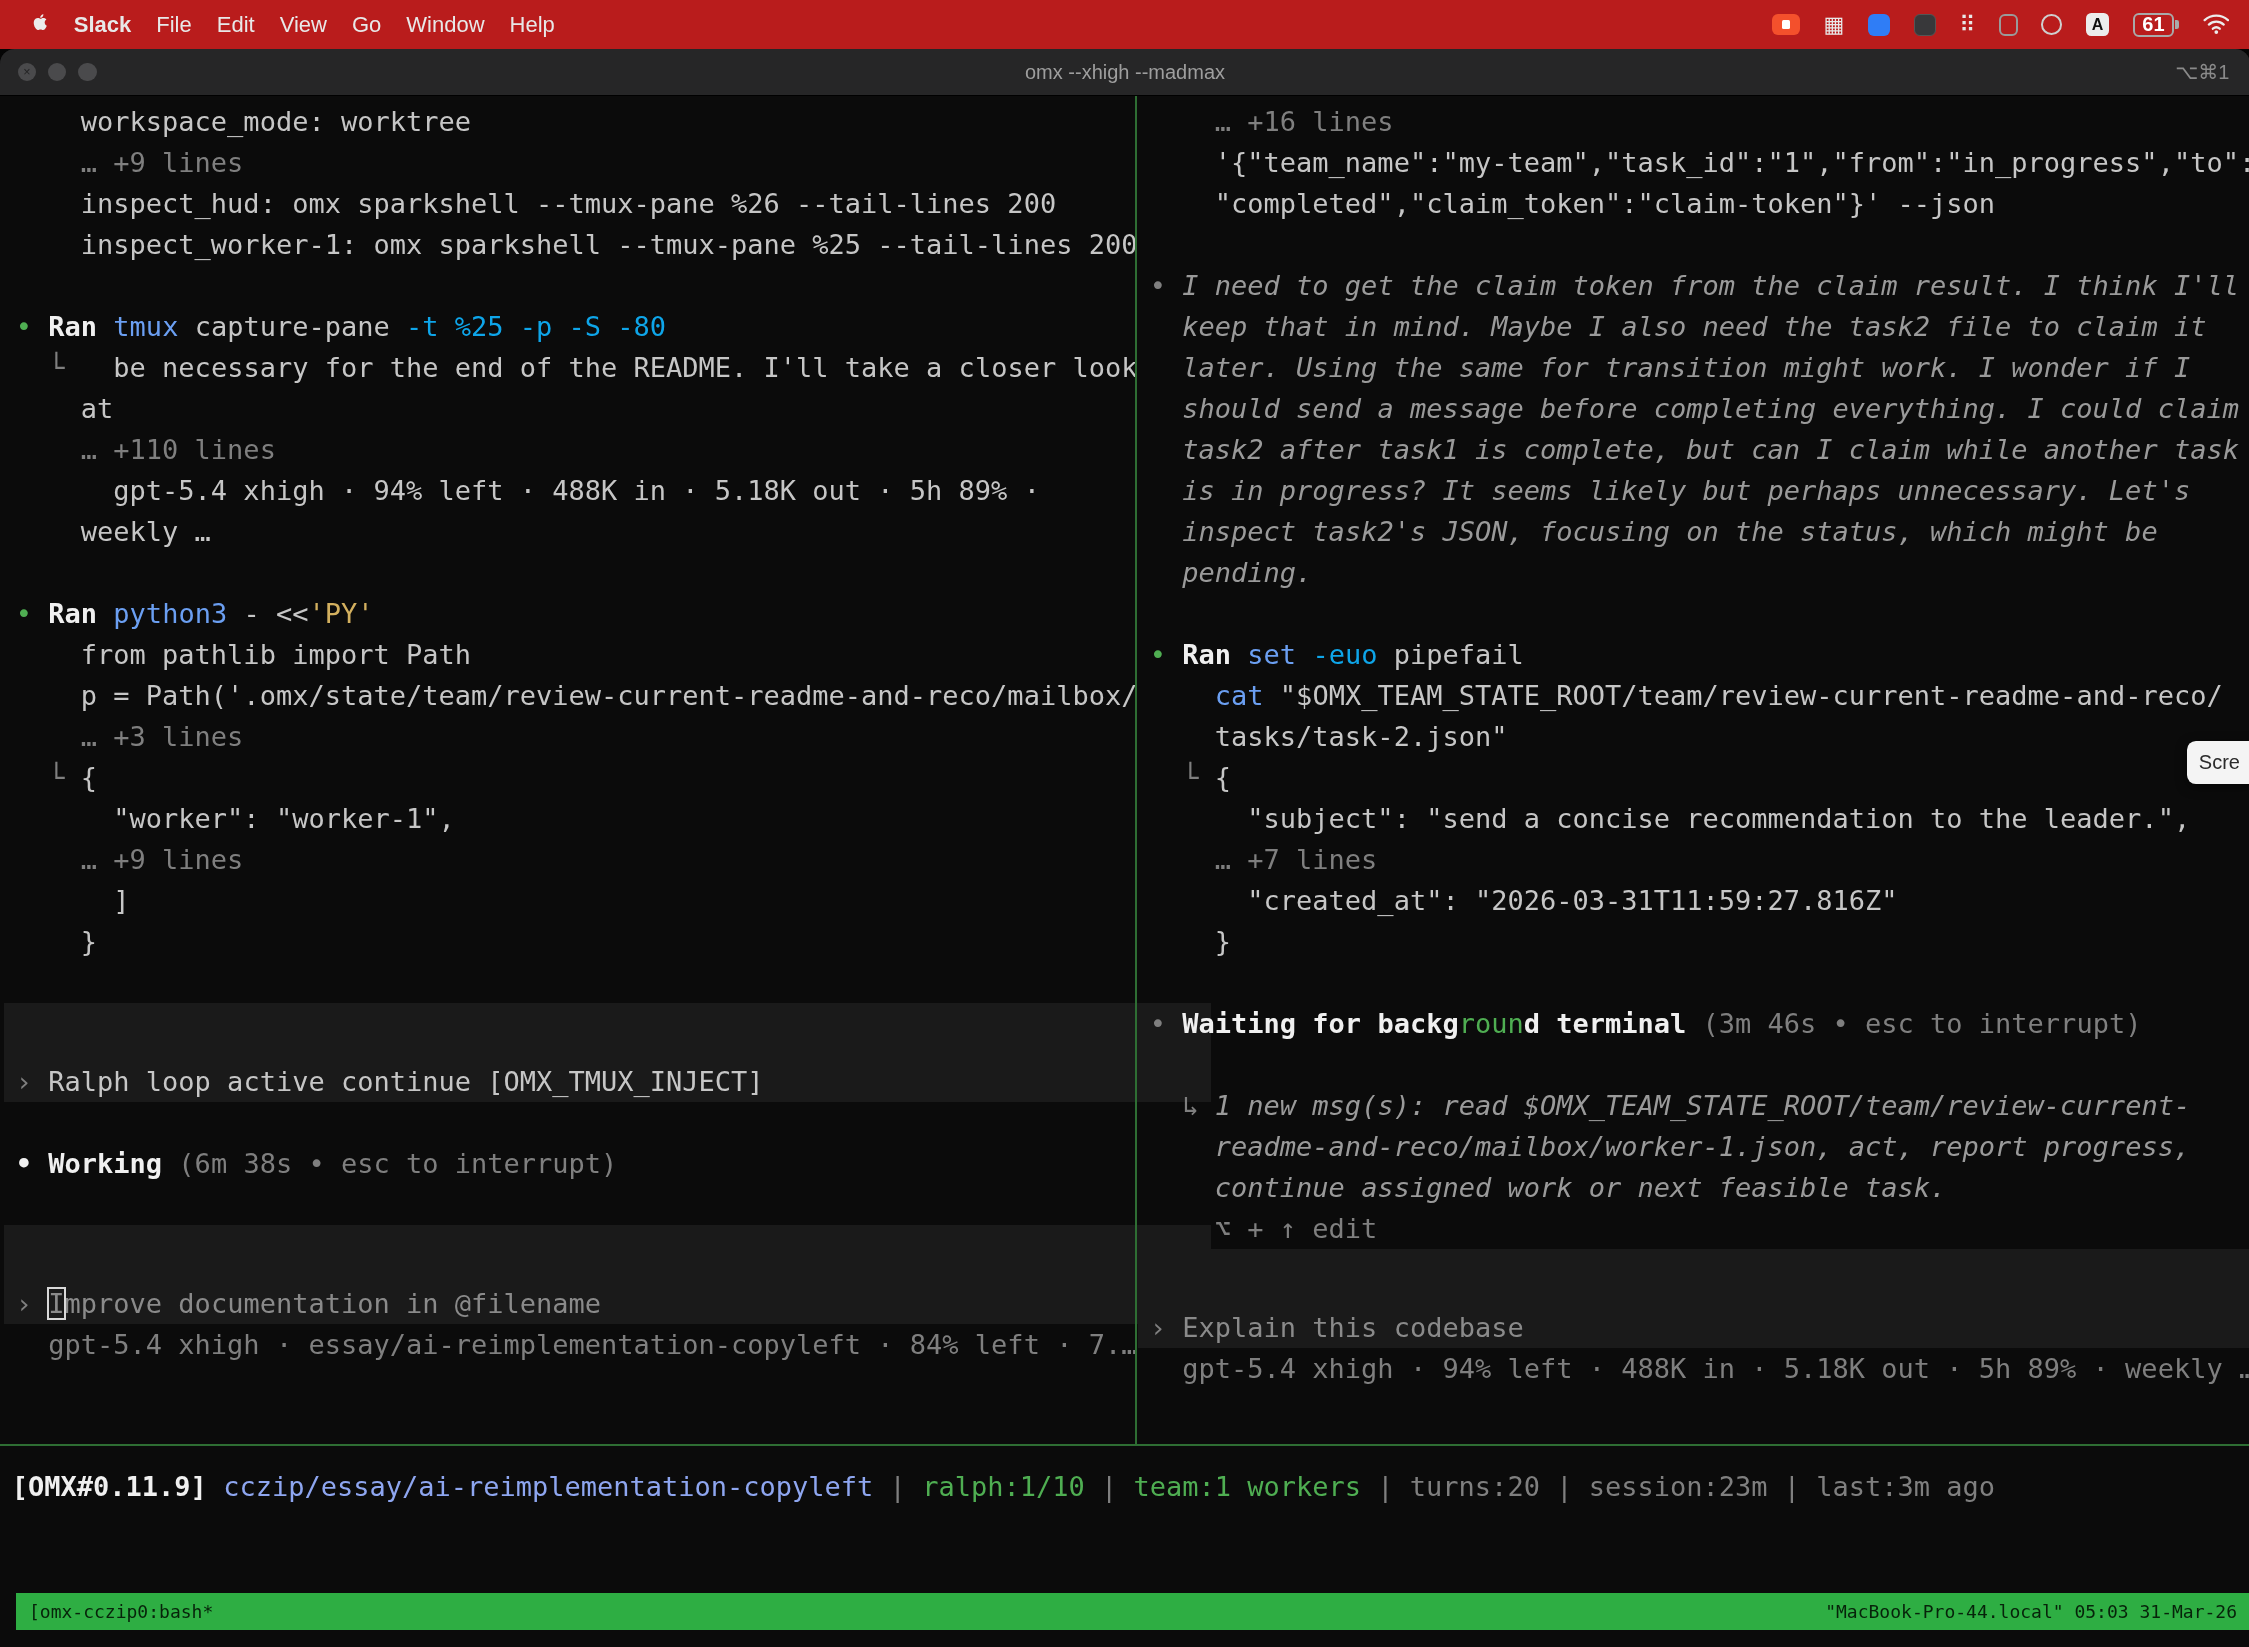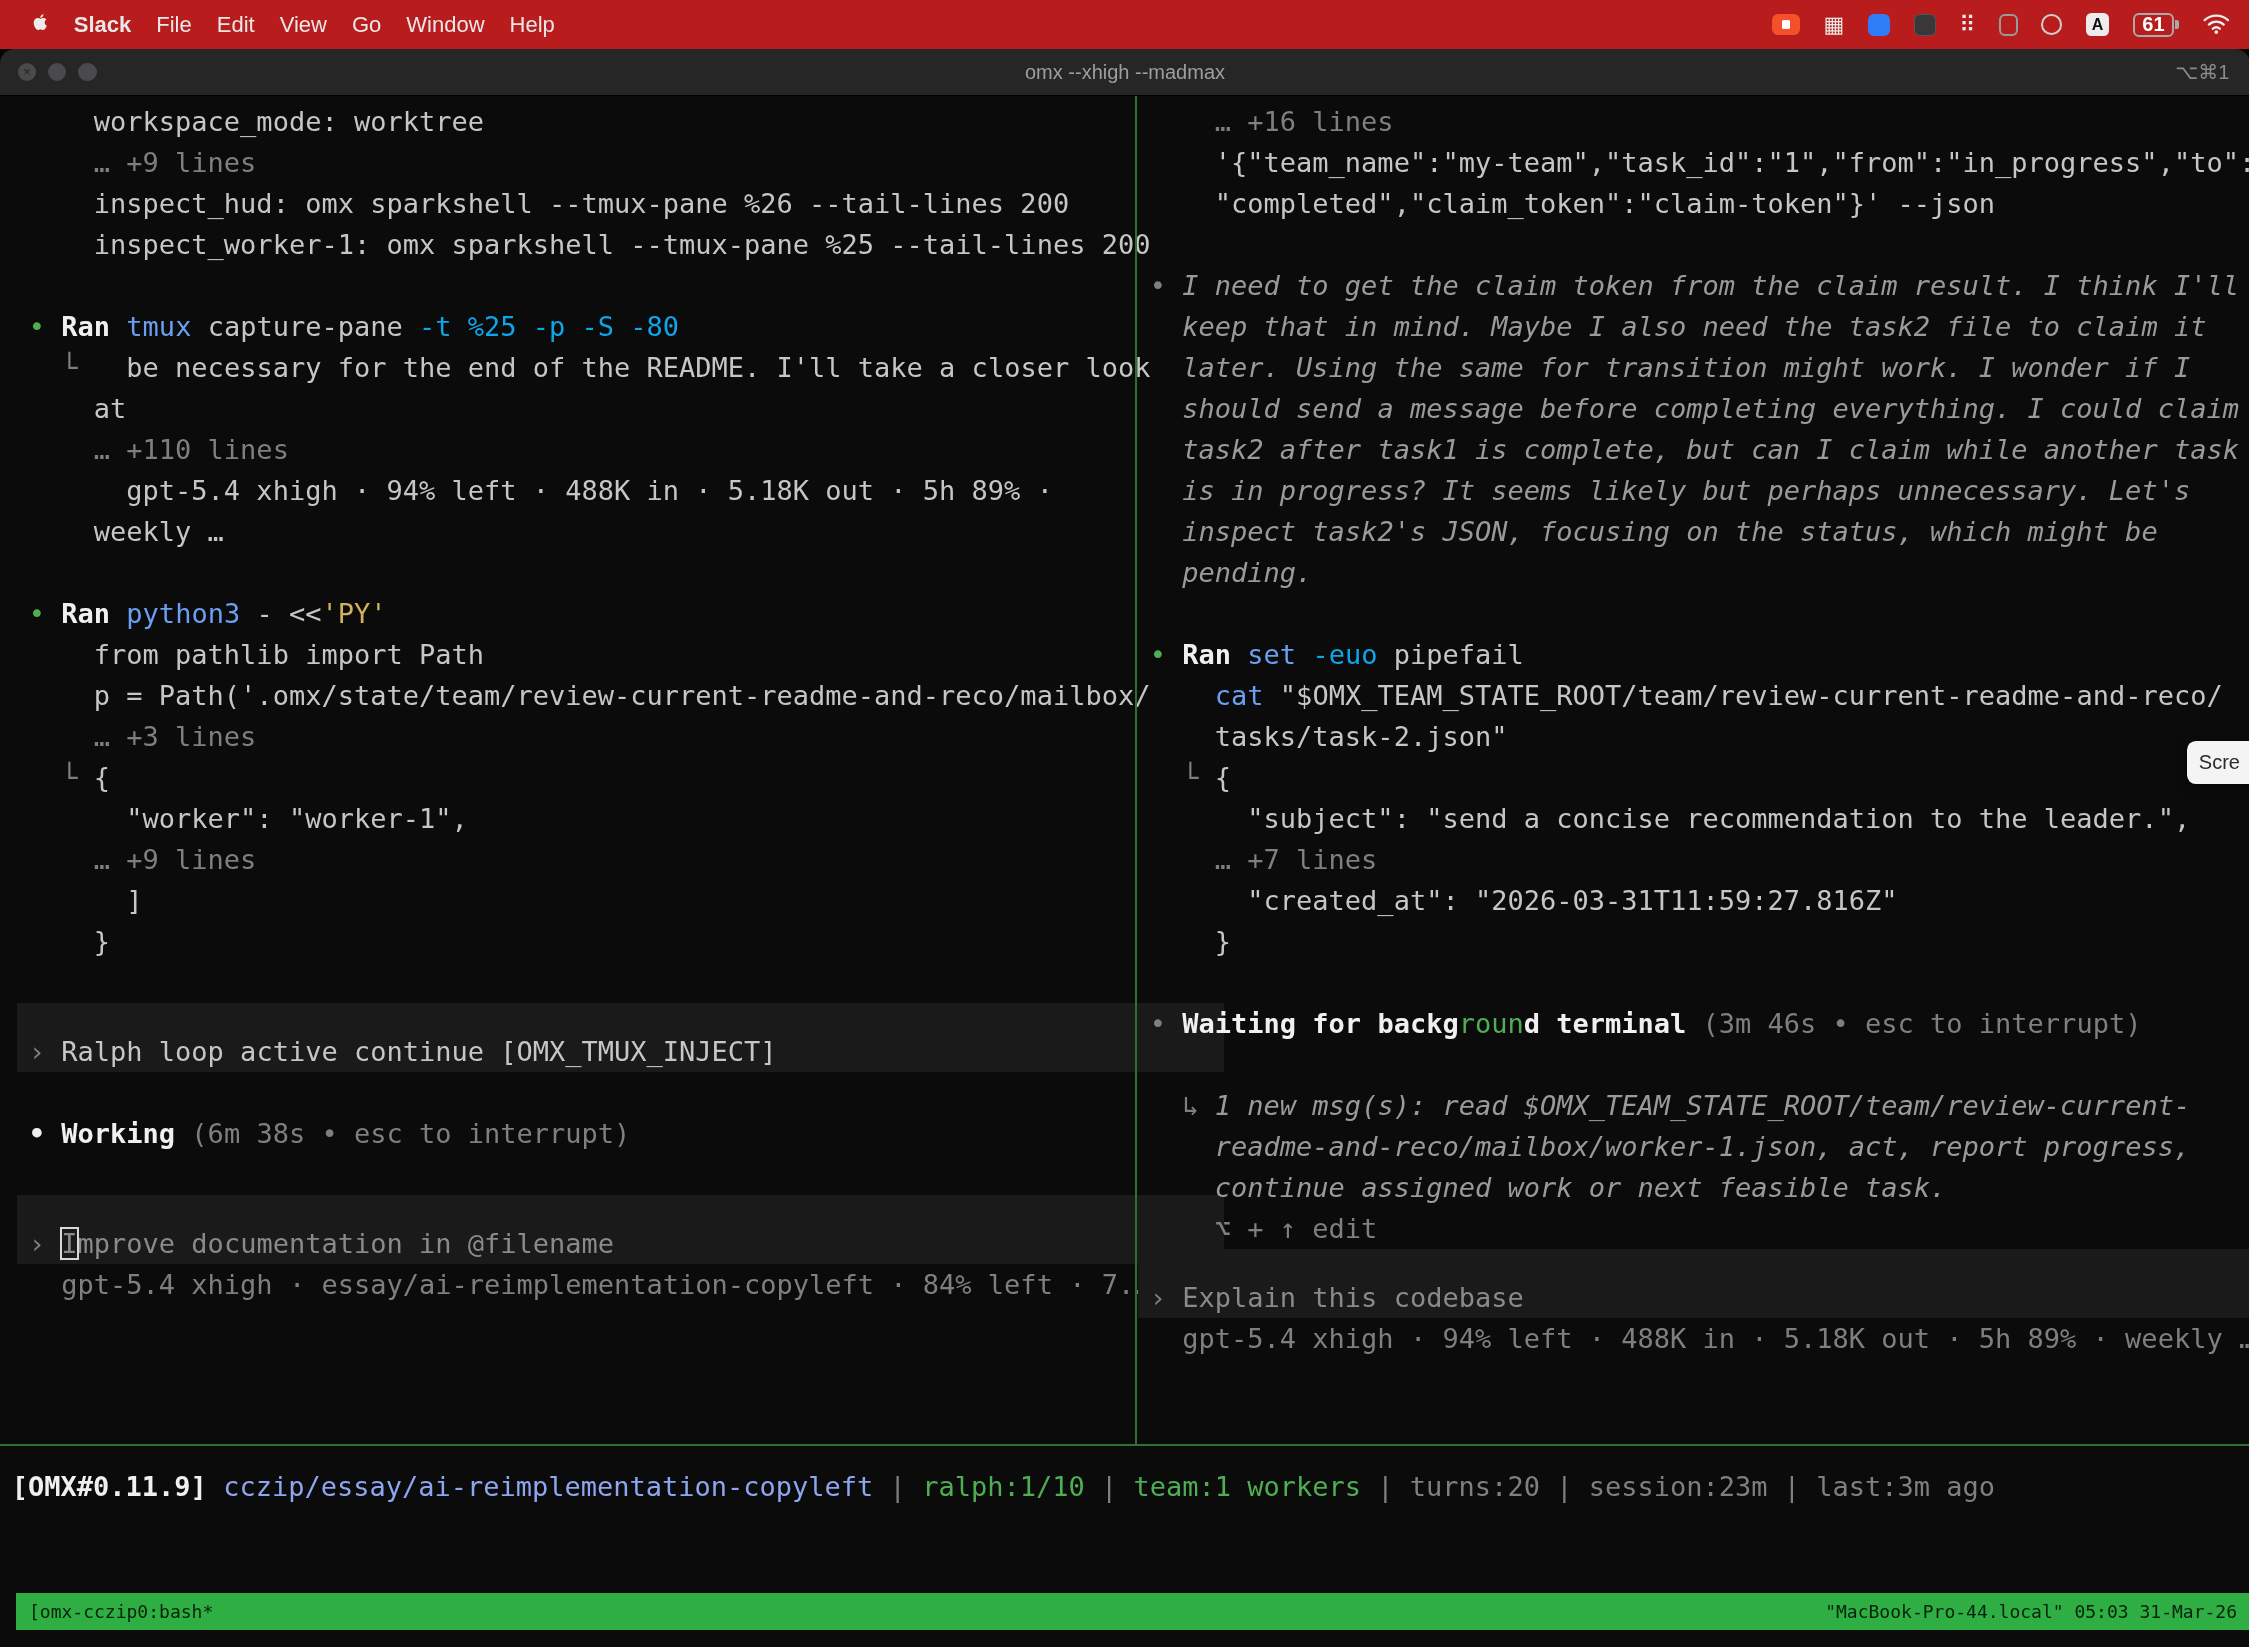--- a/index.html
+++ b/index.html
@@ -39,29 +39,29 @@
   .titlebar { position:absolute; top:0; left:0; right:0; height:47px; background:#262627;
               border-bottom:1.5px solid #000; display:flex; align-items:center; justify-content:center; }
   .traffic { position:absolute; left:17.7px; top:0; bottom:0; display:flex; align-items:center; gap:11.8px; }
   .tl { width:18.5px; height:18.5px; border-radius:50%; background:#4a4a4c; display:inline-flex;
         align-items:center; justify-content:center; color:#232324; font-size:12.5px; line-height:1; }
   .wtitle { color:#9e9e9e; font-size:20px; }
   .wshortcut { position:absolute; right:20.7px; color:#8a8a8a; font-size:20px; }
 
   .terminal { position:absolute; top:47px; left:0; right:0; height:1497px; background:#0b0b0b; }
   .pane { position:absolute; top:0; height:1348px; overflow:hidden; padding-top:5.2px; }
-  .pane-left  { left:17px; width:1207px; }
+  .pane-left  { left:4px; width:1207px; }
   .pane-right { left:1138px; right:0; }
   .vdiv { position:absolute; left:1135px; top:0; width:2.2px; height:1350px; background:#2e6e33; }
   .hdiv { position:absolute; left:0; right:0; top:1348px; height:2.2px; background:#2e6e33; }
   .statuspane { position:absolute; left:0; right:0; top:1350px; bottom:0; padding-top:20px; }
 
   .tline { height:41px; line-height:41px; white-space:pre; padding:0 11.8px;
            font-family:"DejaVu Sans Mono", monospace; font-size:27px; color:#c6c6c6; }
-  .band  { background:#1a1a1a; padding-top:28px; padding-bottom:41px; }
+  .band  { background:#1a1a1a; padding-top:58px; padding-bottom:41px; }
 
   .w  { color:#f0f0f0; font-weight:bold; }
   .d  { color:#7f7f7f; }
   .i  { color:#9a9a9a; font-style:italic; }
   .b  { color:#6b9ff2; }
   .r  { color:#0ea5e9; }
   .y  { color:#d3b05f; }
   .g  { color:#4fae52; }
   .p  { color:#8ea6f0; }
   .gh { color:#8a8a8a; }

